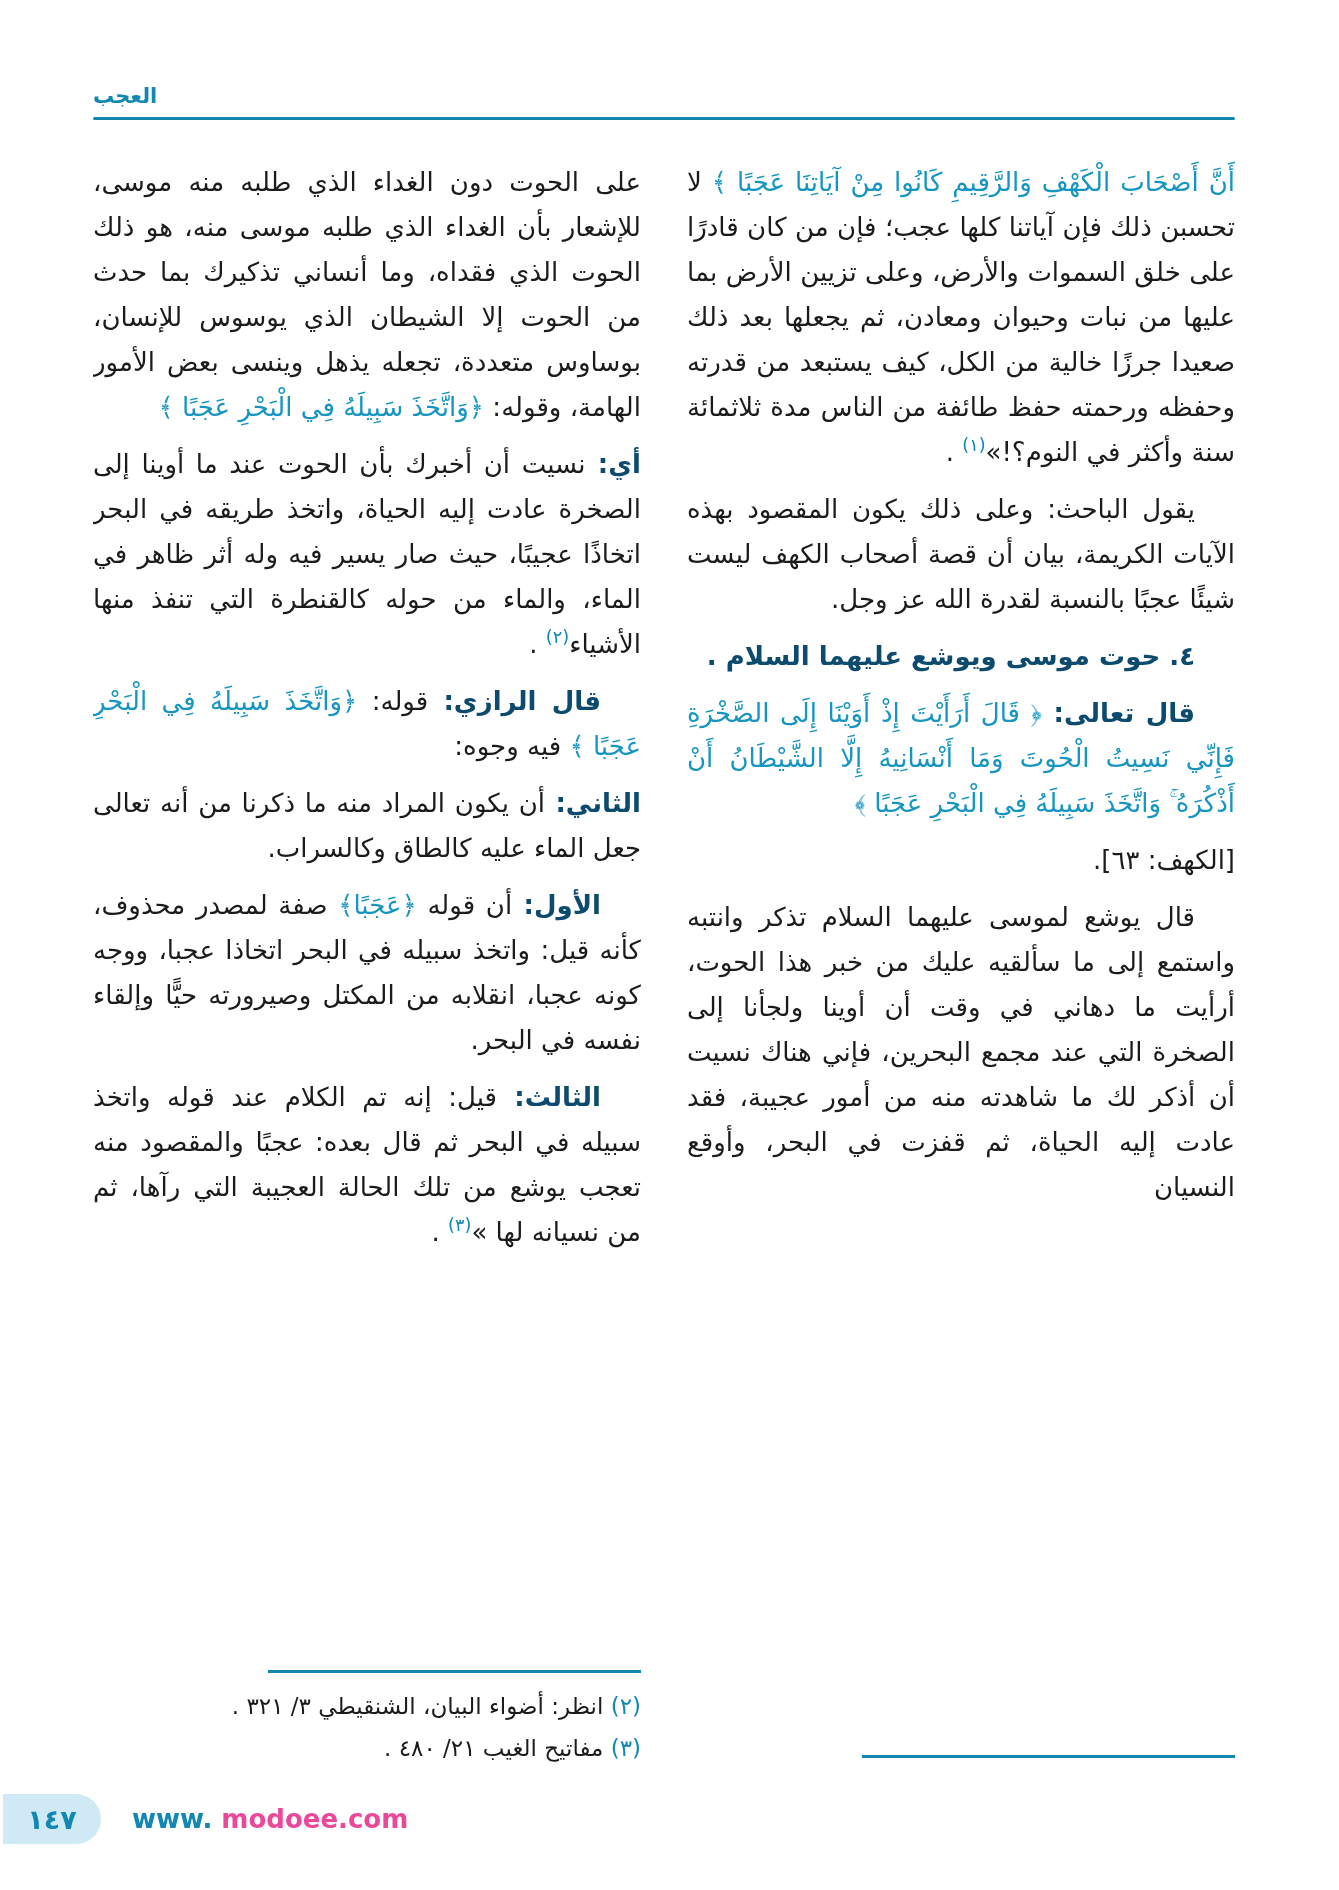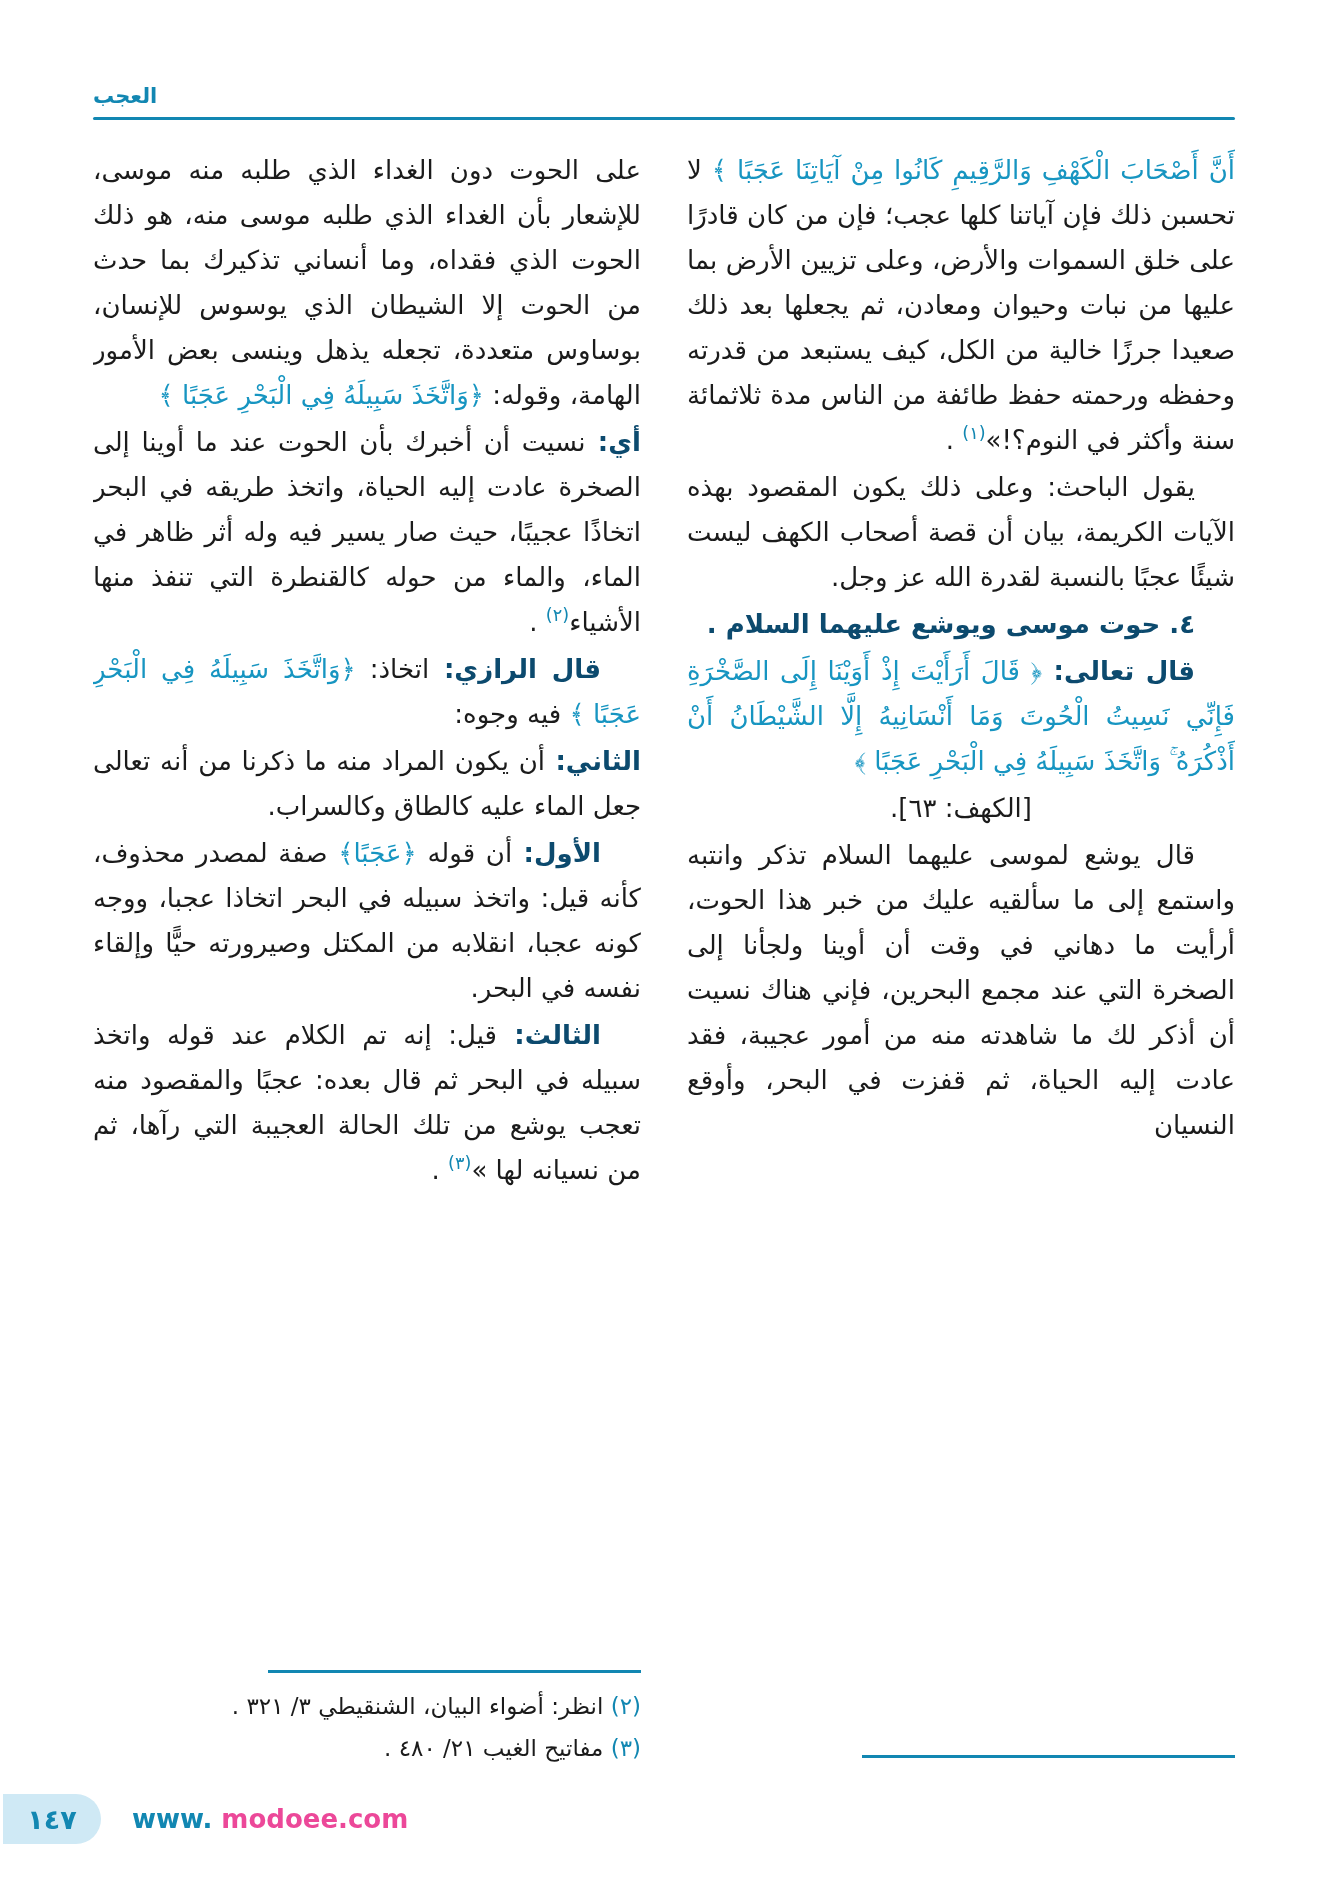--- a/index.html
+++ b/index.html
@@ -28,23 +28,23 @@
   }
   .columns {
     flex:1; display:flex; gap:46px;
     padding-top:20px; overflow:hidden;
   }
   .col {
     flex:1; display:flex; flex-direction:column;
     font-size:26px; line-height:1.73;
     text-align:justify;
   }
-  .col-body p.para { margin:0 0 2px 0; text-indent:40px; }
+  .col-body p.para { margin:12px 0 2px 0; text-indent:40px; }
   .col-body p.no-indent { text-indent:0; }
-  .col-body p.align-left { text-align:center; text-indent:0; }
+  .col-body p.align-left { text-align:right; text-indent:0; }
   .n { color:#1b1b1b; }
   .q { color:var(--quran,#1795c1); }
   .b { color:#0c4a6e; font-weight:bold; }
   .sup {
     color:var(--accent,#1287b2);
     font-size:0.68em; vertical-align:super; line-height:0;
   }
   .footnotes { margin-top:auto; padding-top:14px; }
   .fn-rule {
     height:3px; width:68%;
@@ -100,21 +100,21 @@
         </div>
       <div class="footnotes">
         <div class="fn-rule"></div>
       </div>
     </section>
 
     <section class="col">
       <div class="col-body">
           <p class="para no-indent"><span class="n">على الحوت دون الغداء الذي طلبه منه موسى، للإشعار بأن الغداء الذي طلبه موسى منه، هو ذلك الحوت الذي فقداه، وما أنساني تذكيرك بما حدث من الحوت إلا الشيطان الذي يوسوس للإنسان، بوساوس متعددة، تجعله يذهل وينسى بعض الأمور الهامة، وقوله: </span><span class="q">﴿وَاتَّخَذَ سَبِيلَهُ فِي الْبَحْرِ عَجَبًا ﴾</span></p>
           <p class="para no-indent"><span class="b">أي: </span><span class="n">نسيت أن أخبرك بأن الحوت عند ما أوينا إلى الصخرة عادت إليه الحياة، واتخذ طريقه في البحر اتخاذًا عجيبًا، حيث صار يسير فيه وله أثر ظاهر في الماء، والماء من حوله كالقنطرة التي تنفذ منها الأشياء</span><span class="sup">(٢)</span><span class="n"> .</span></p>
-          <p class="para"><span class="b">قال الرازي: </span><span class="n">اتخاذ: </span><span class="q">﴿وَاتَّخَذَ سَبِيلَهُ فِي الْبَحْرِ عَجَبًا ﴾ </span><span class="n">فيه وجوه:</span></p>
+          <p class="para"><span class="b">قال الرازي: </span><span class="n">قوله: </span><span class="q">﴿وَاتَّخَذَ سَبِيلَهُ فِي الْبَحْرِ عَجَبًا ﴾ </span><span class="n">فيه وجوه:</span></p>
           <p class="para no-indent"><span class="b">الثاني: </span><span class="n">أن يكون المراد منه ما ذكرنا من أنه تعالى جعل الماء عليه كالطاق وكالسراب.</span></p>
           <p class="para"><span class="b">الأول: </span><span class="n">أن قوله </span><span class="q">﴿عَجَبًا﴾ </span><span class="n">صفة لمصدر محذوف، كأنه قيل: واتخذ سبيله في البحر اتخاذا عجبا، ووجه كونه عجبا، انقلابه من المكتل وصيرورته حيًّا وإلقاء نفسه في البحر.</span></p>
           <p class="para"><span class="b">الثالث: </span><span class="n">قيل: إنه تم الكلام عند قوله واتخذ سبيله في البحر ثم قال بعده: عجبًا والمقصود منه تعجب يوشع من تلك الحالة العجيبة التي رآها، ثم من نسيانه لها »</span><span class="sup">(٣)</span><span class="n"> .</span></p>
         </div>
       <div class="footnotes">
         <div class="fn-rule"></div>
         <div class="fn-body">
             <p class="para"><span class="fn">(٢) </span><span class="n">انظر: أضواء البيان، الشنقيطي ٣/ ٣٢١ .</span></p>
             <p class="para"><span class="fn">(٣) </span><span class="n">مفاتيح الغيب ٢١/ ٤٨٠ .</span></p>
           </div>

